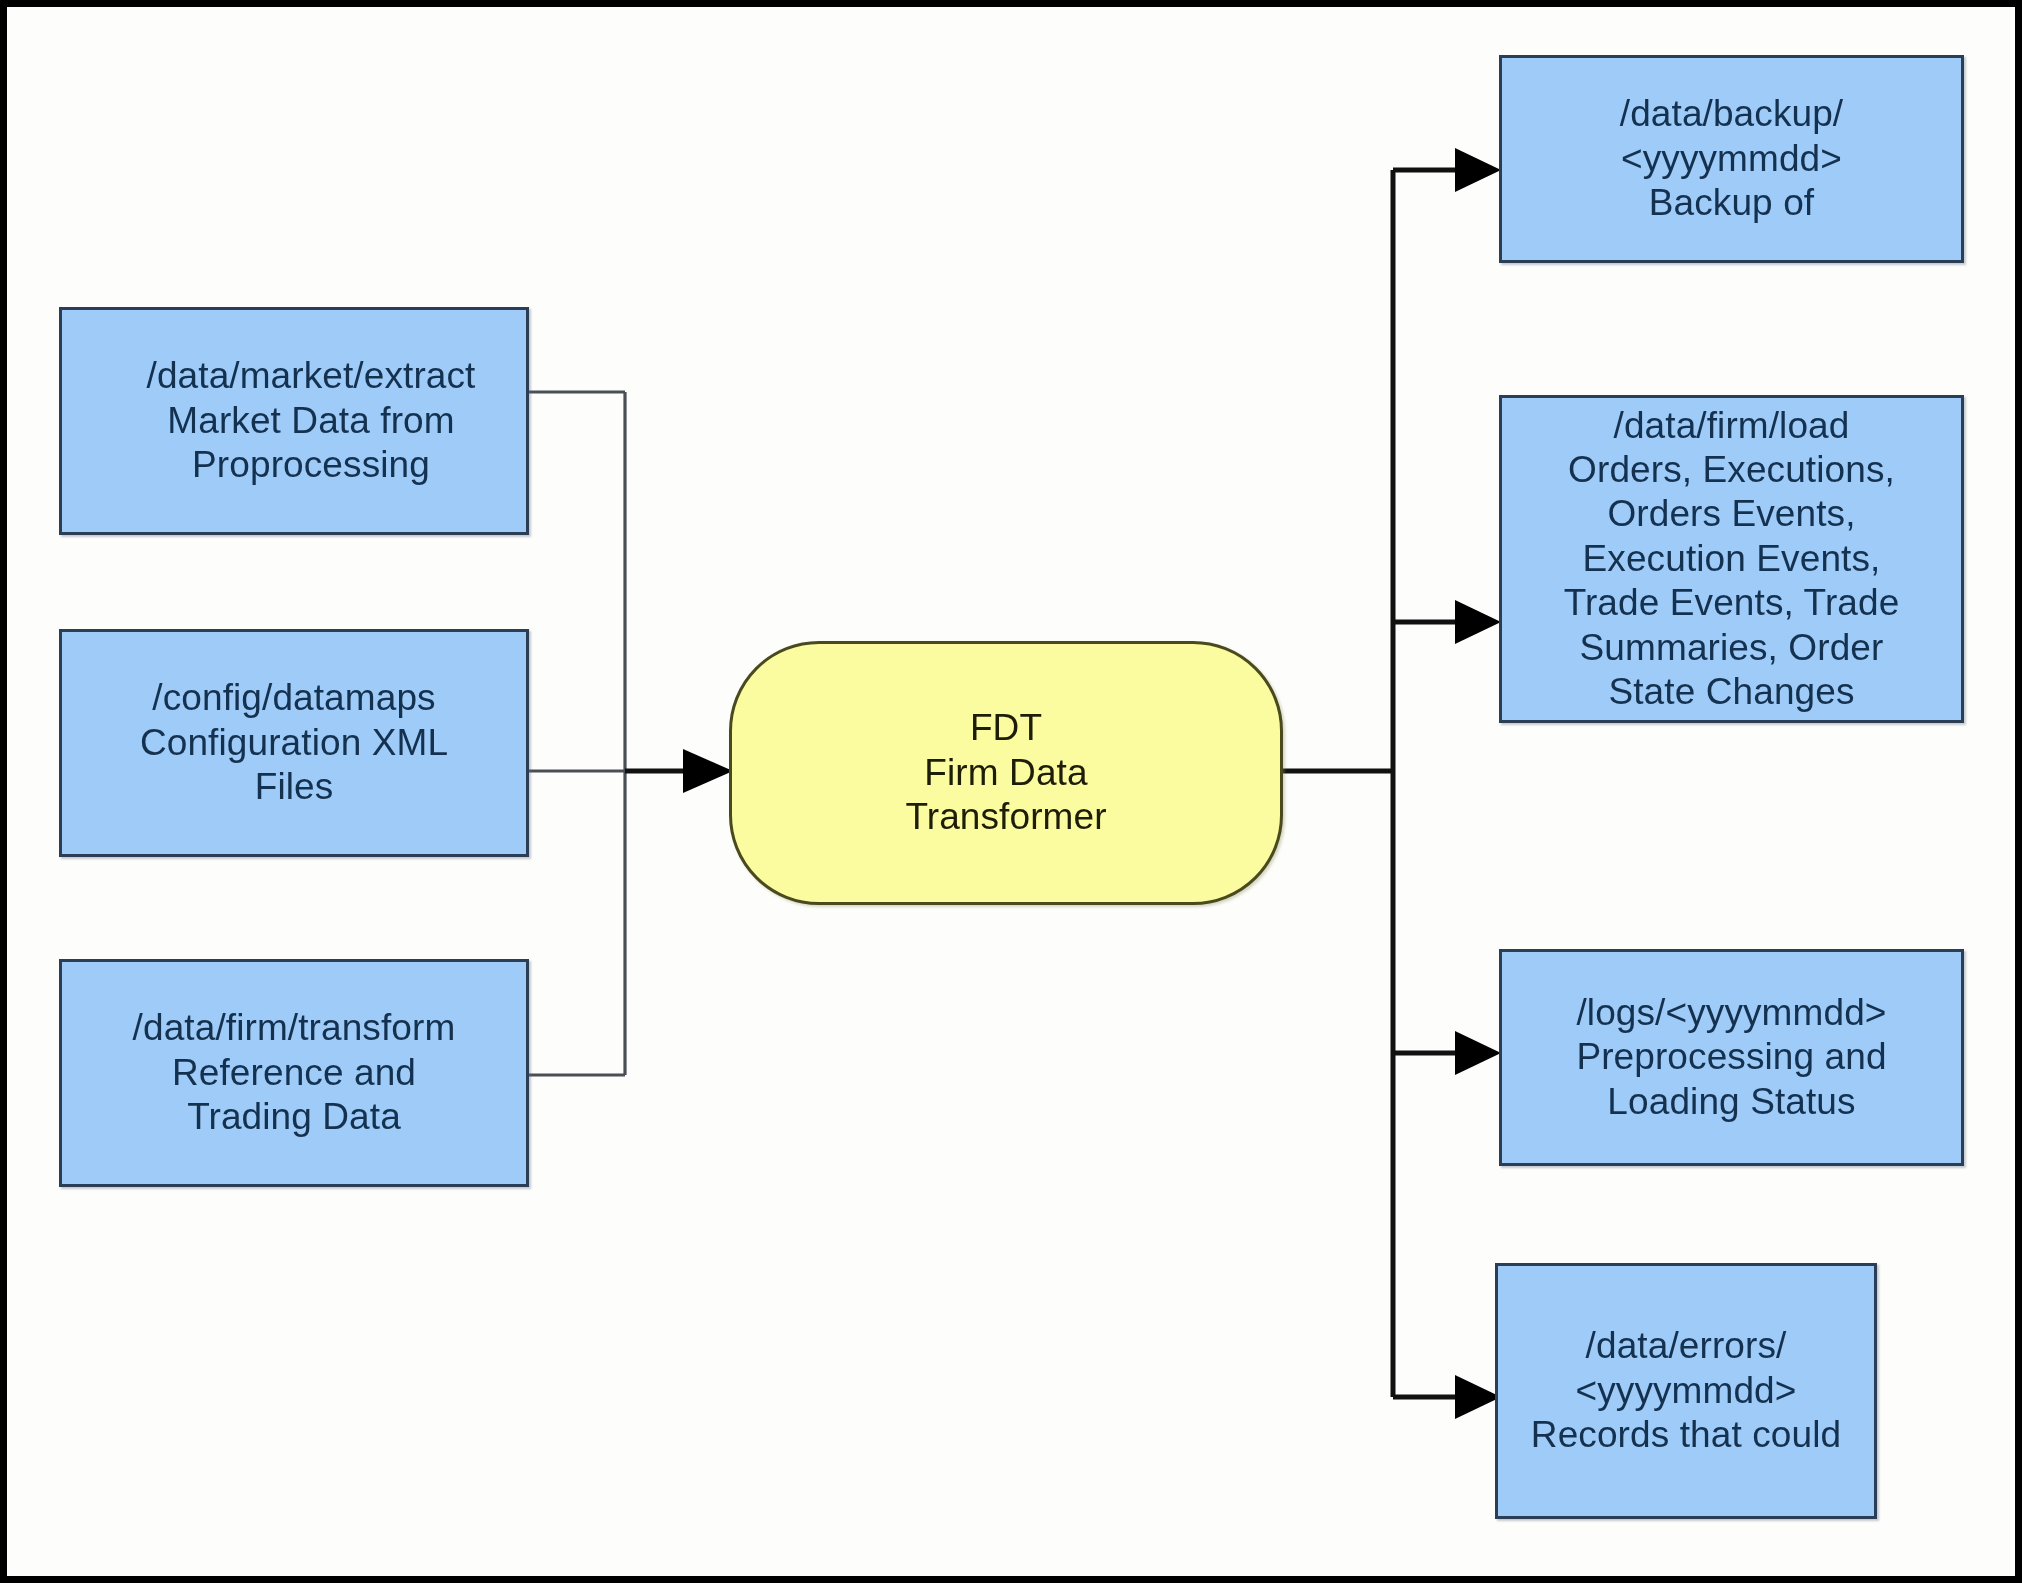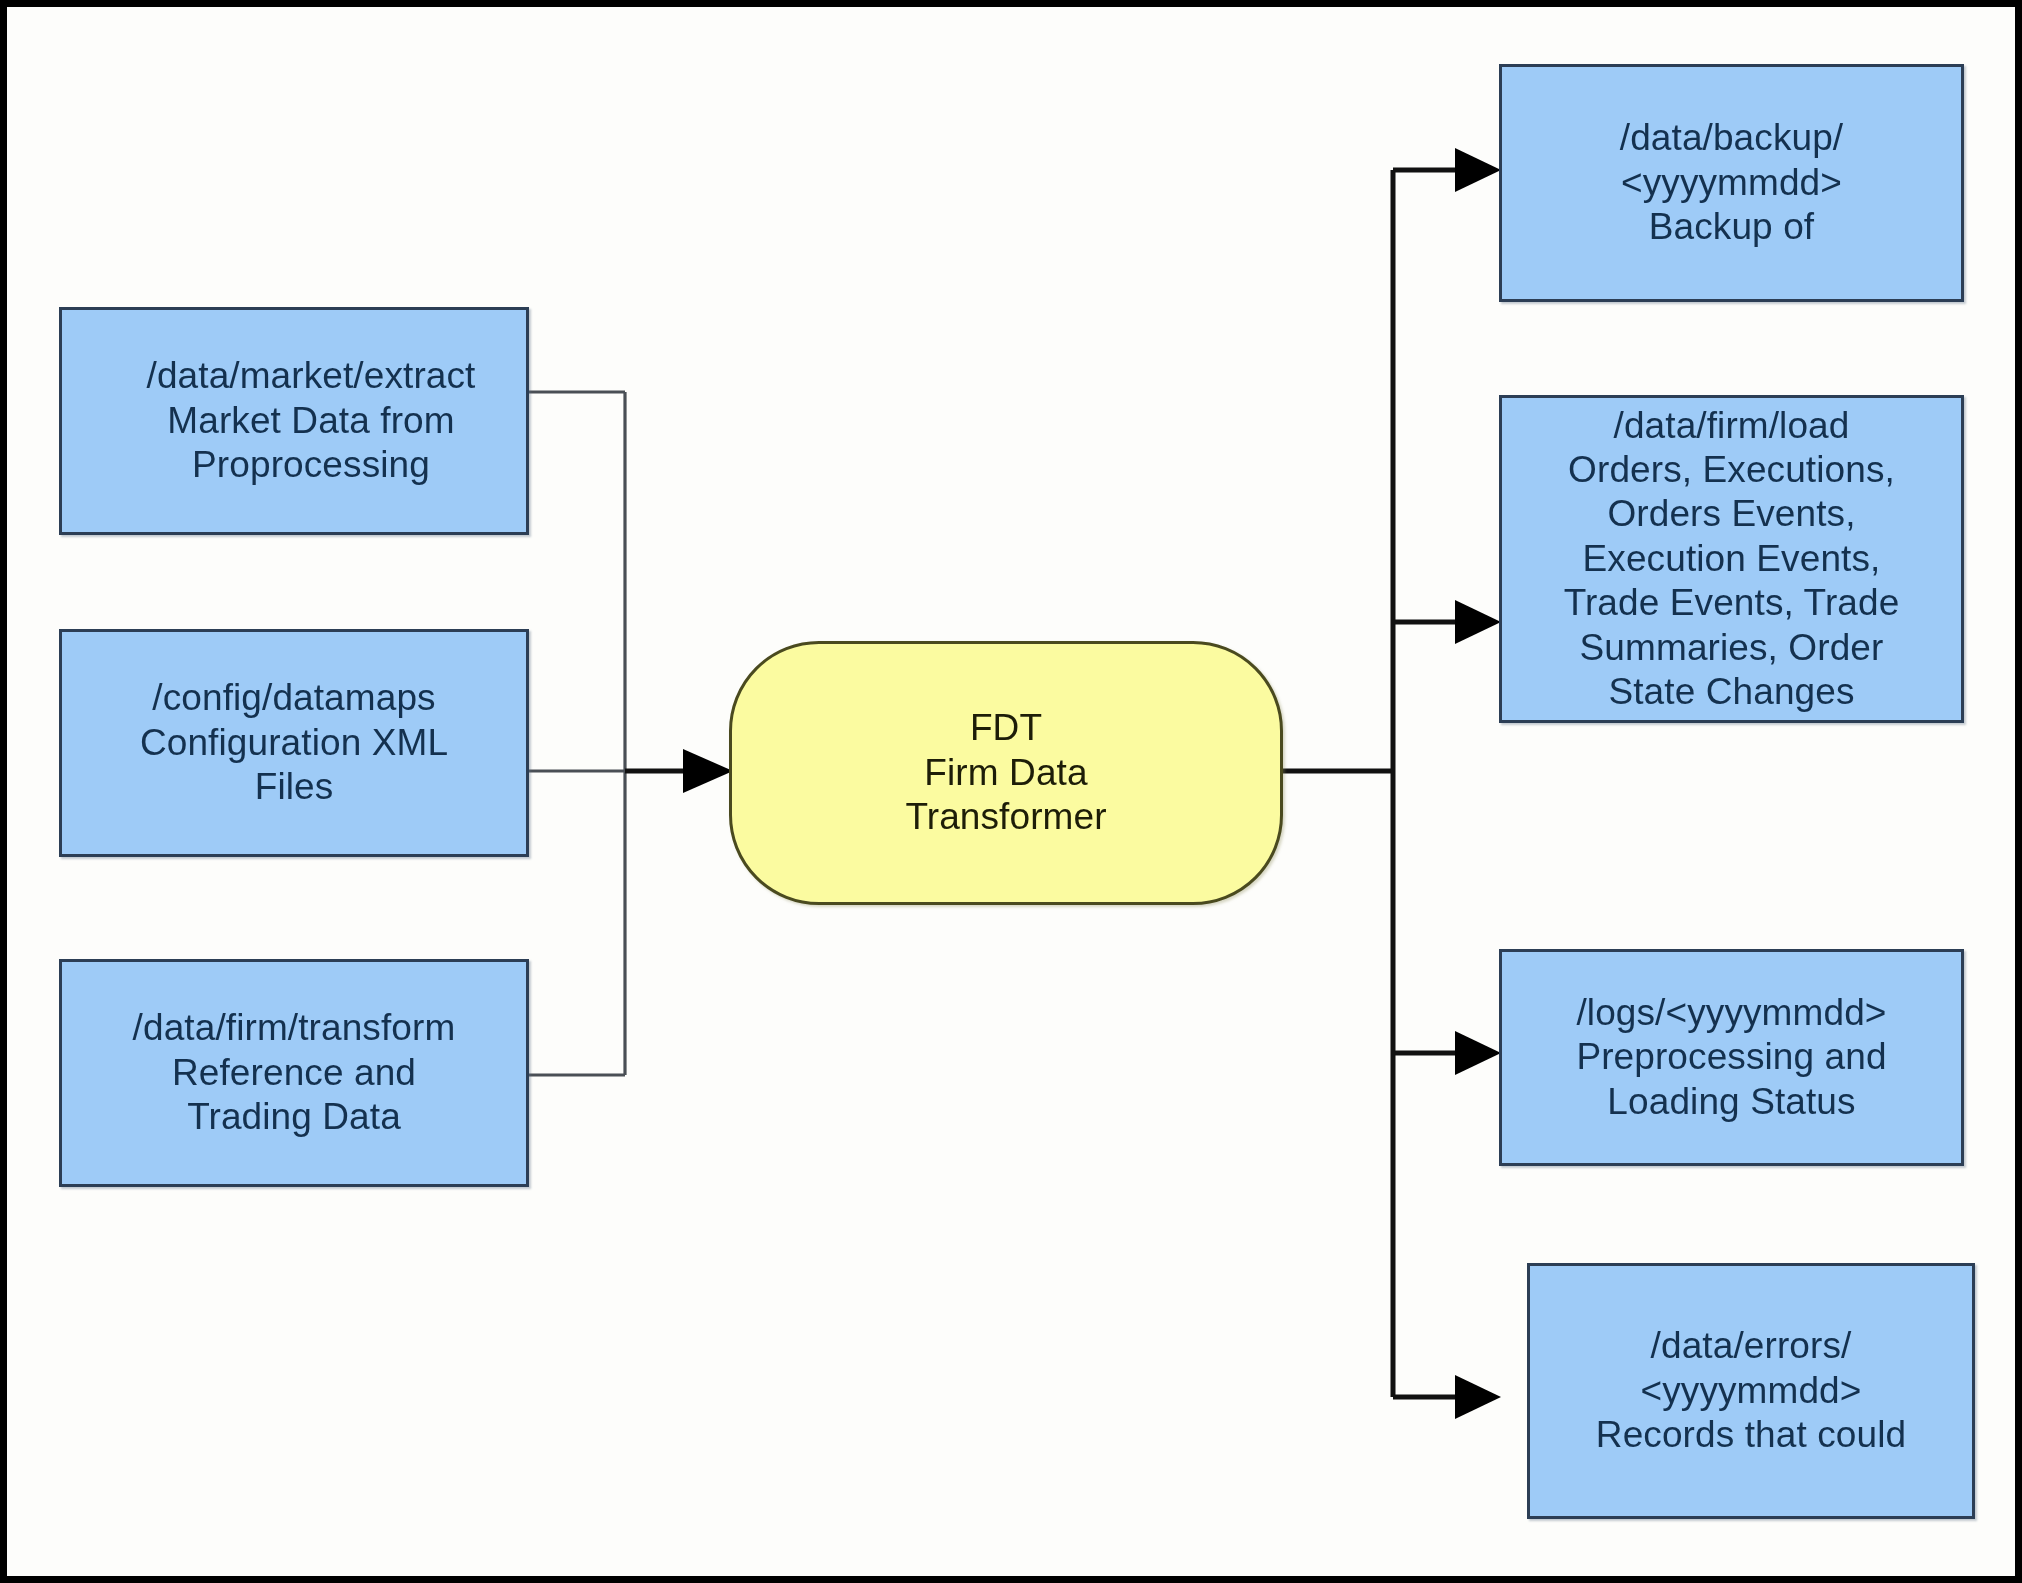--- a/index.html
+++ b/index.html
@@ -117,21 +117,21 @@
       <span class="ln">Reference and</span>
       <span class="ln">Trading Data</span>
     </div>
 
     <div class="node proc" style="left:722px; top:634px; width:554px; height:264px;">
       <span class="ln">FDT</span>
       <span class="ln">Firm Data</span>
       <span class="ln">Transformer</span>
     </div>
 
-    <div class="node box" style="left:1492px; top:57px; width:465px; height:238px;">
+    <div class="node box" style="left:1492px; top:48px; width:465px; height:208px;">
       <span class="ln">/data/backup/</span>
       <span class="ln">&lt;yyyymmdd&gt;</span>
       <span class="ln">Backup of</span>
     </div>
 
     <div class="node box" style="left:1492px; top:388px; width:465px; height:328px;">
       <span class="ln">/data/firm/load</span>
       <span class="ln">Orders, Executions,</span>
       <span class="ln">Orders Events,</span>
       <span class="ln">Execution Events,</span>
@@ -139,20 +139,20 @@
       <span class="ln">Summaries, Order</span>
       <span class="ln">State Changes</span>
     </div>
 
     <div class="node box" style="left:1492px; top:942px; width:465px; height:217px;">
       <span class="ln">/logs/&lt;yyyymmdd&gt;</span>
       <span class="ln">Preprocessing and</span>
       <span class="ln">Loading Status</span>
     </div>
 
-    <div class="node box" style="left:1488px; top:1256px; width:448px; height:256px;margin-left:32px;">
+    <div class="node box" style="left:1488px; top:1256px; width:382px; height:256px;">
       <span class="ln">/data/errors/</span>
       <span class="ln">&lt;yyyymmdd&gt;</span>
       <span class="ln">Records that could</span>
     </div>
 
   </div>
 </div>
 
 </body></html>

